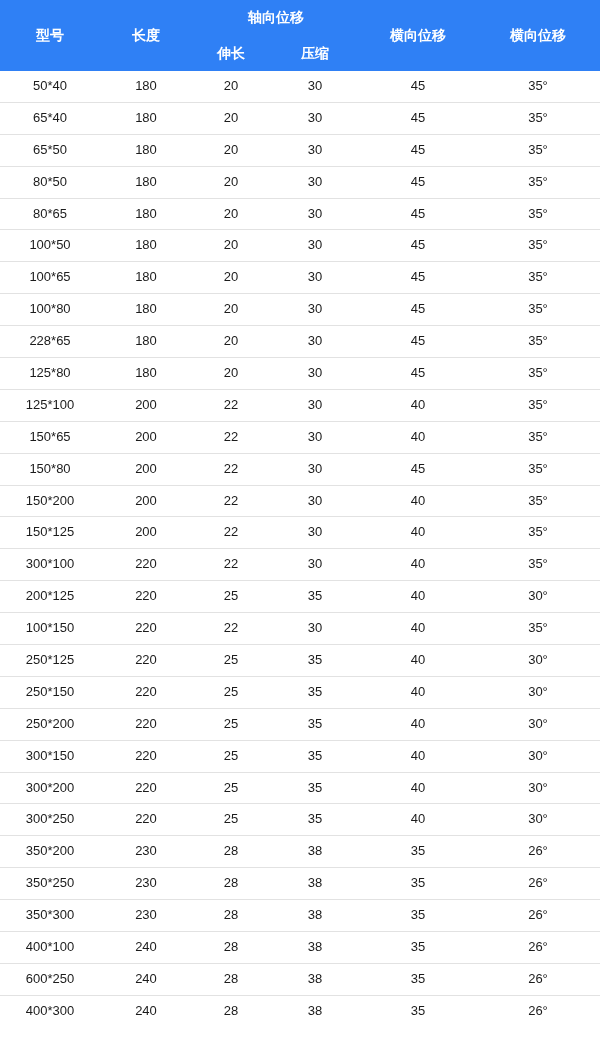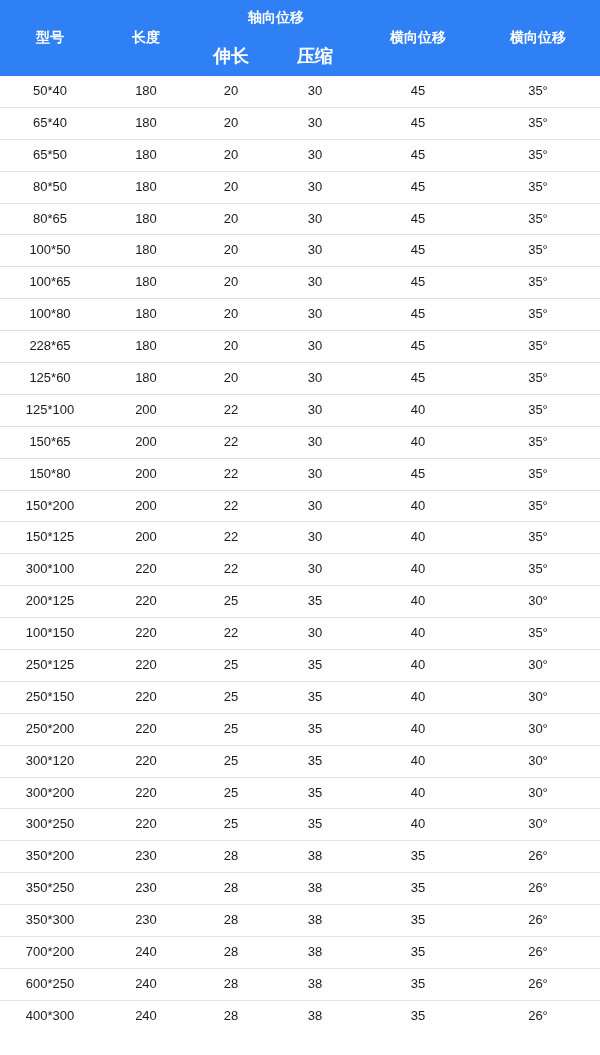--- a/index.html
+++ b/index.html
@@ -29,21 +29,21 @@
     background: #2f80f5;
     color: #ffffff;
     font-weight: bold;
     font-size: 14px;
     padding: 9px 2px;
     text-align: center;
     border: none;
     line-height: 1.25;
   }
   thead th.sub {
-    font-size: 18px;
+    font-size: 14px;
     font-weight: bold;
   }
   tbody td {
     font-size: 13px;
     text-align: center;
     padding: 7px 2px;
     border-bottom: 1px solid #e2e2e2;
     color: #1b1b1b;
     line-height: 1.3;
     white-space: nowrap;
@@ -147,21 +147,21 @@
       </tr>
       <tr>
         <td class="model">228*65</td>
         <td>180</td>
         <td>20</td>
         <td>30</td>
         <td>45</td>
         <td>35°</td>
       </tr>
       <tr>
-        <td class="model">125*60</td>
+        <td class="model">125*80</td>
         <td>180</td>
         <td>20</td>
         <td>30</td>
         <td>45</td>
         <td>35°</td>
       </tr>
       <tr>
         <td class="model">125*100</td>
         <td>200</td>
         <td>22</td>
@@ -243,21 +243,21 @@
       </tr>
       <tr>
         <td class="model">250*200</td>
         <td>220</td>
         <td>25</td>
         <td>35</td>
         <td>40</td>
         <td>30°</td>
       </tr>
       <tr>
-        <td class="model">300*120</td>
+        <td class="model">300*150</td>
         <td>220</td>
         <td>25</td>
         <td>35</td>
         <td>40</td>
         <td>30°</td>
       </tr>
       <tr>
         <td class="model">300*200</td>
         <td>220</td>
         <td>25</td>
@@ -291,21 +291,21 @@
       </tr>
       <tr>
         <td class="model">350*300</td>
         <td>230</td>
         <td>28</td>
         <td>38</td>
         <td>35</td>
         <td>26°</td>
       </tr>
       <tr>
-        <td class="model">700*200</td>
+        <td class="model">400*100</td>
         <td>240</td>
         <td>28</td>
         <td>38</td>
         <td>35</td>
         <td>26°</td>
       </tr>
       <tr>
         <td class="model">600*250</td>
         <td>240</td>
         <td>28</td>

